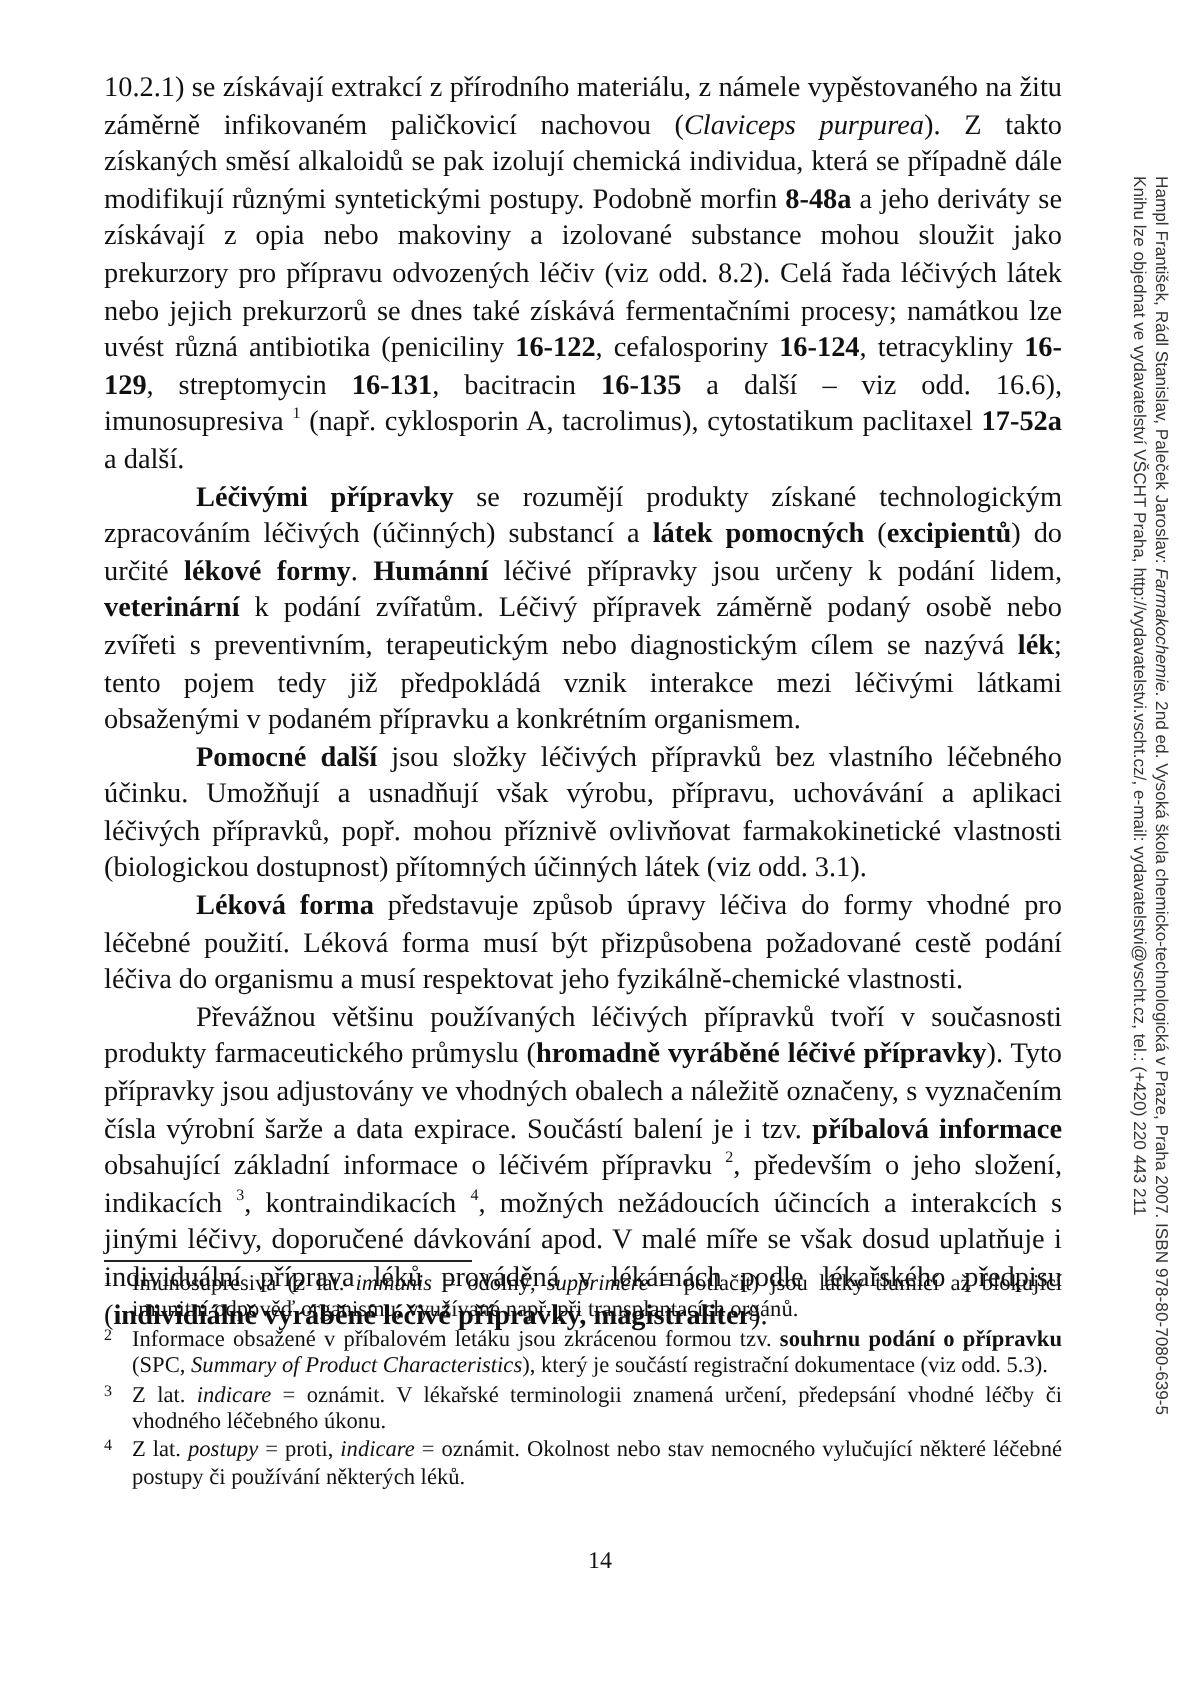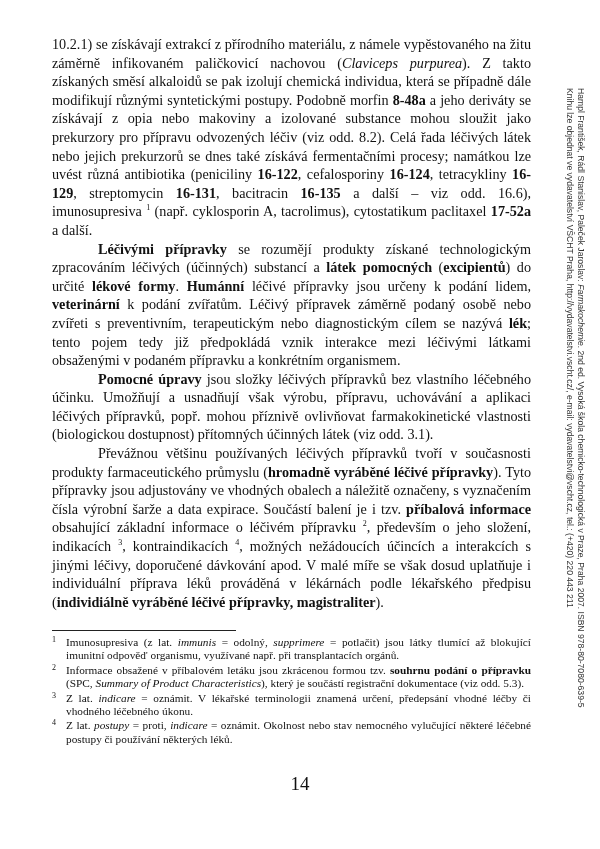--- a/index.html
+++ b/index.html
@@ -7,31 +7,32 @@
   .main { position: absolute; left: 52px; top: 35px; width: 479px; font-size: 14.2px; line-height: 18.6px; text-align: justify; }
   .main p { margin: 0; }
   .main p.indent { text-indent: 46px; }
   .main b { font-weight: bold; }
   .main i { font-style: italic; }
   sup { font-size: 8px; vertical-align: 6px; line-height: 0; }
   .rule { position: absolute; left: 52px; top: 630px; width: 184px; height: 0; border-top: 1px solid #222; }
   .footnotes { position: absolute; left: 52px; top: 636px; width: 479px; font-size: 11.3px; line-height: 13.4px; text-align: justify; }
   .fn { position: relative; padding-left: 14px; margin: 0 0 1px 0; }
   .fn .num { position: absolute; left: 0; top: -3px; font-size: 8px; }
-  .page-number { position: absolute; left: 0; width: 600px; top: 773px; text-align: center; font-size: 19px; }
+  .page-number { position: absolute; left: 0; width: 600px; top: 773px; text-align: center; font-size: 12px; }
   .sidebar { position: absolute; left: 586px; top: 88px; transform-origin: 0 0; transform: rotate(90deg); white-space: nowrap; font-family: "Liberation Sans", "DejaVu Sans", sans-serif; font-size: 8.6px; line-height: 10.5px; color: #333; }
   .sidebar div { display: block; }
 </style>
 </head>
 <body>
 
 <div class="main">
   <p>10.2.1) se získávají extrakcí z přírodního materiálu, z námele vypěstovaného na žitu záměrně infikovaném paličkovicí nachovou (<i>Claviceps purpurea</i>). Z takto získaných směsí alkaloidů se pak izolují chemická individua, která se případně dále modifikují různými syntetickými postupy. Podobně morfin <b>8-48a</b> a jeho deriváty se získávají z opia nebo makoviny a izolované substance mohou sloužit jako prekurzory pro přípravu odvozených léčiv (viz odd. 8.2). Celá řada léčivých látek nebo jejich prekurzorů se dnes také získává fermentačními procesy; namátkou lze uvést různá antibiotika (peniciliny <b>16-122</b>, cefalosporiny <b>16-124</b>, tetracykliny <b>16-129</b>, streptomycin <b>16-131</b>, bacitracin <b>16-135</b> a další – viz odd. 16.6), imunosupresiva <sup>1</sup> (např. cyklosporin A, tacrolimus), cytostatikum paclitaxel <b>17-52a</b> a další.</p>
   <p class="indent"><b>Léčivými přípravky</b> se rozumějí produkty získané technologickým zpracováním léčivých (účinných) substancí a <b>látek pomocných</b> (<b>excipientů</b>) do určité <b>lékové formy</b>. <b>Humánní</b> léčivé přípravky jsou určeny k podání lidem, <b>veterinární</b> k podání zvířatům. Léčivý přípravek záměrně podaný osobě nebo zvířeti s preventivním, terapeutickým nebo diagnostickým cílem se nazývá <b>lék</b>; tento pojem tedy již předpokládá vznik interakce mezi léčivými látkami obsaženými v podaném přípravku a konkrétním organismem.</p>
-  <p class="indent"><b>Pomocné úpravy</b> jsou složky léčivých přípravků bez vlastního léčebného účinku. Umožňují a usnadňují však výrobu, přípravu, uchovávání a aplikaci léčivých přípravků, popř. mohou příznivě ovlivňovat farmakokinetické vlastnosti (biologickou dostupnost) přítomných účinných látek (viz odd. 3.1).</p>
+  <p class="indent"><b>Pomocné další</b> jsou složky léčivých přípravků bez vlastního léčebného účinku. Umožňují a usnadňují však výrobu, přípravu, uchovávání a aplikaci léčivých přípravků, popř. mohou příznivě ovlivňovat farmakokinetické vlastnosti (biologickou dostupnost) přítomných účinných látek (viz odd. 3.1).</p>
+  <p class="indent"><b>Léková forma</b> představuje způsob úpravy léčiva do formy vhodné pro léčebné použití. Léková forma musí být přizpůsobena požadované cestě podání léčiva do organismu a musí respektovat jeho fyzikálně-chemické vlastnosti.</p>
   <p class="indent">Převážnou většinu používaných léčivých přípravků tvoří v současnosti produkty farmaceutického průmyslu (<b>hromadně vyráběné léčivé přípravky</b>). Tyto přípravky jsou adjustovány ve vhodných obalech a náležitě označeny, s vyznačením čísla výrobní šarže a data expirace. Součástí balení je i tzv. <b>příbalová informace</b> obsahující základní informace o léčivém přípravku <sup>2</sup>, především o jeho složení, indikacích <sup>3</sup>, kontraindikacích <sup>4</sup>, možných nežádoucích účincích a interakcích s jinými léčivy, doporučené dávkování apod. V malé míře se však dosud uplatňuje i individuální příprava léků prováděná v lékárnách podle lékařského předpisu (<b>individiálně vyráběné léčivé přípravky, magistraliter</b>).</p>
 </div>
 
 <div class="rule"></div>
 
 <div class="footnotes">
   <div class="fn"><span class="num">1</span><span>Imunosupresiva (z lat. <i>immunis</i> = odolný, <i>supprimere</i> = potlačit) jsou látky tlumící až blokující imunitní odpověď organismu, využívané např. při transplantacích orgánů.</span></div>
   <div class="fn"><span class="num">2</span><span>Informace obsažené v příbalovém letáku jsou zkrácenou formou tzv. <b>souhrnu podání o přípravku</b> (SPC, <i>Summary of Product Characteristics</i>), který je součástí registrační dokumentace (viz odd. 5.3).</span></div>
   <div class="fn"><span class="num">3</span><span>Z lat. <i>indicare</i> = oznámit. V lékařské terminologii znamená určení, předepsání vhodné léčby či vhodného léčebného úkonu.</span></div>
   <div class="fn"><span class="num">4</span><span>Z lat. <i>postupy</i> = proti, <i>indicare</i> = oznámit. Okolnost nebo stav nemocného vylučující některé léčebné postupy či používání některých léků.</span></div>

